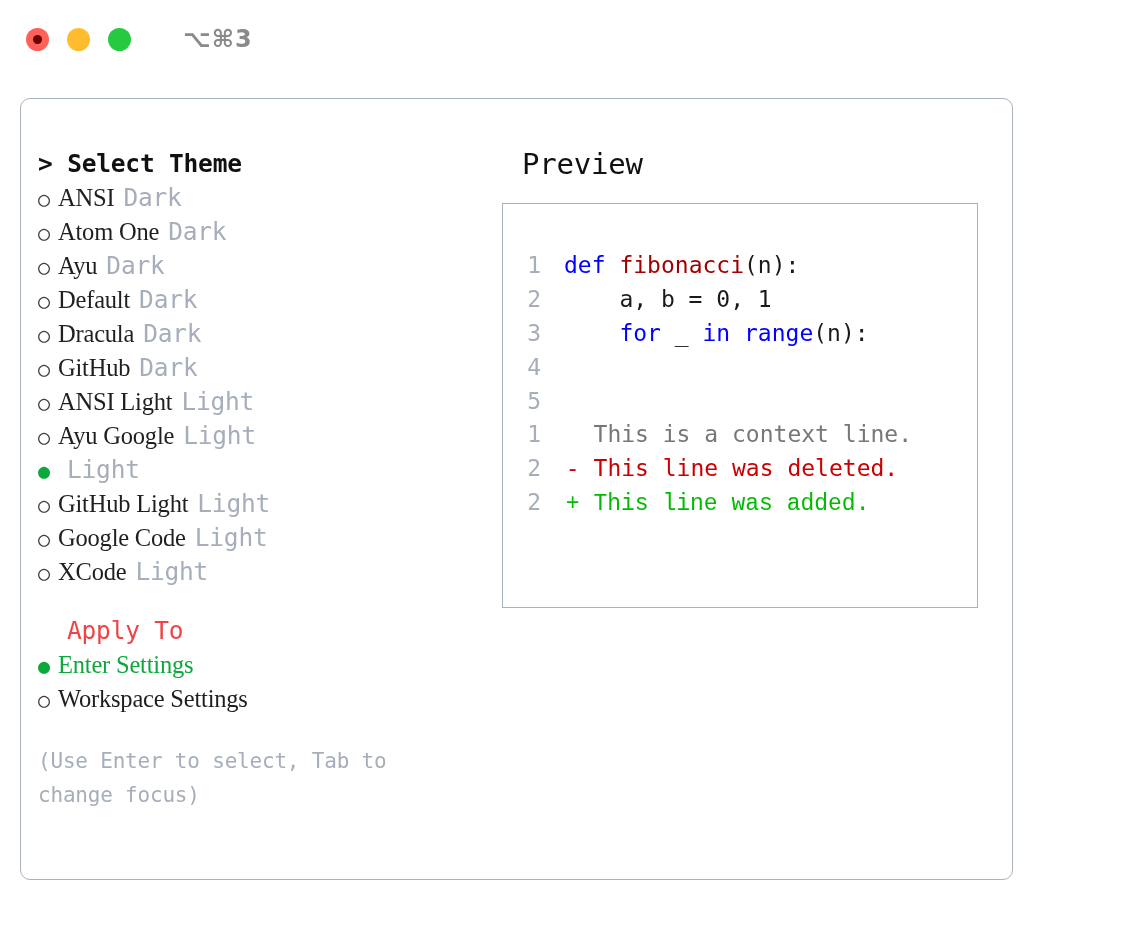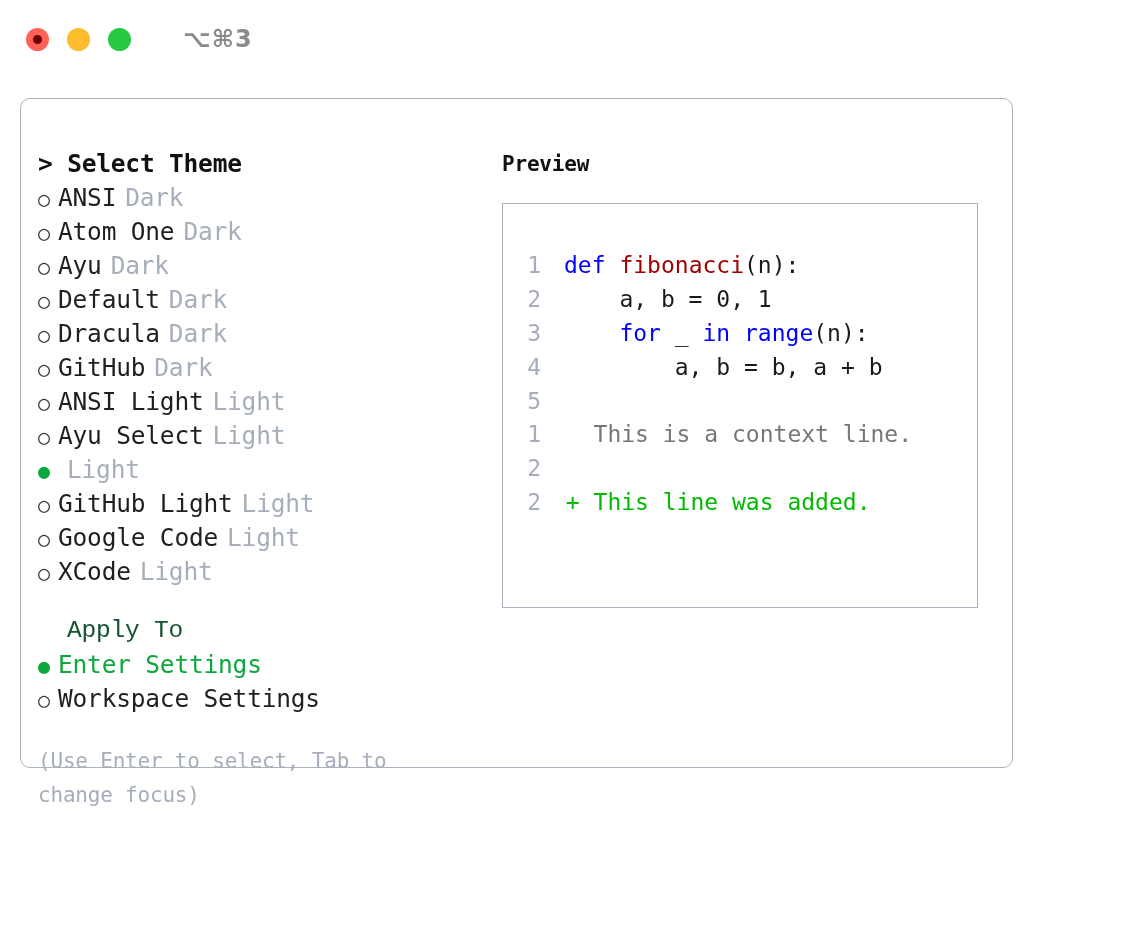--- a/index.html
+++ b/index.html
@@ -69,21 +69,21 @@
     letter-spacing: 1px;
     line-height: 1;
   }
 
   
   #main-panel {
     position: absolute;
     left: 20px;
     top: 98px;
     width: 993px;
-    height: 670px;
+    height: 782px;
     border: 1.5px solid #aab2bd;
     border-radius: 10px;
     box-sizing: border-box;
     background: #ffffff;
     padding-left: 16px;
   }
 
   #panel-body {
     position: absolute;
     left: 0; top: 0;
@@ -119,62 +119,62 @@
   }
   .bullet {
     display: inline-block;
     width: 20px;
     flex: 0 0 20px;
     font-size: 20px;
     color: #3b3b3b;
     line-height: 34px;
   }
   .bullet.sel { color: #0ca83c; }
-  .row-name { color: #1f1f1f; }
+  .row-name { color: #1f1f1f; font-family: Liberation Serif, serif; }
   .row-name.sel { color: #0ca83c; }
   .row-tag {
     color: #a6aebb;
     margin-left: 9px;
   }
 
   #apply-section {
     margin-top: 25px;
   }
   .section-head {
     font-size: 24.5px;
-    color: #14532d;
+    color: #ef4444;
     line-height: 34px;
     padding-left: 29px;
     white-space: pre;
     letter-spacing: -0.2px;
-    font-family: Liberation Mono, monospace;
   }
 
   #hint {
     margin-top: 28px;
     font-size: 21px;
     color: #a6aebb;
     line-height: 34px;
     width: 412px;
     letter-spacing: -0.2px;
   }
 
   
   #preview-column {
     position: absolute;
     left: 481px;
     top: 48px;
     width: 495px;
   }
   #preview-title {
-    font-size: 21px;
-    font-weight: 700;
+    font-size: 29px;
+    font-weight: 400;
     color: #111111;
     line-height: 34px;
     letter-spacing: -0.2px;
+    margin-left: 20px;
   }
 
   #preview-box {
     margin-top: 22px;
     width: 476px;
     height: 405px;
     border: 1.5px solid #aab2bd;
     box-sizing: border-box;
     background: #ffffff;
     position: relative;
@@ -217,21 +217,21 @@
   .diff-line {
     display: flex;
     align-items: baseline;
     line-height: 34px;
     height: 34px;
     font-size: 23px;
     white-space: pre;
   }
   .diff-ctx { color: #777777; }
   .diff-del { color: #cc0000; }
-  .diff-add { color: #00bb00; }
+  .diff-add { color: #00bb00; font-family: Liberation Mono, monospace; }
 </style>
 </head>
 <body>
 
 <div id="app-window">
 
   <div id="titlebar">
     <div class="traffic-lights">
       <span class="tl tl-red"></span>
       <span class="tl tl-yellow"></span>
@@ -248,21 +248,21 @@
         <div class="menu-head"><span class="caret">&gt;</span><span> </span><span>Select Theme</span></div>
 
         <div id="theme-list">
             <div class="theme-row"><span class="bullet">○</span><span class="row-name">ANSI</span><span class="row-tag">Dark</span></div>
             <div class="theme-row"><span class="bullet">○</span><span class="row-name">Atom One</span><span class="row-tag">Dark</span></div>
             <div class="theme-row"><span class="bullet">○</span><span class="row-name">Ayu</span><span class="row-tag">Dark</span></div>
             <div class="theme-row"><span class="bullet">○</span><span class="row-name">Default</span><span class="row-tag">Dark</span></div>
             <div class="theme-row"><span class="bullet">○</span><span class="row-name">Dracula</span><span class="row-tag">Dark</span></div>
             <div class="theme-row"><span class="bullet">○</span><span class="row-name">GitHub</span><span class="row-tag">Dark</span></div>
             <div class="theme-row"><span class="bullet">○</span><span class="row-name">ANSI Light</span><span class="row-tag">Light</span></div>
-            <div class="theme-row"><span class="bullet">○</span><span class="row-name">Ayu Select</span><span class="row-tag">Light</span></div>
+            <div class="theme-row"><span class="bullet">○</span><span class="row-name">Ayu Google</span><span class="row-tag">Light</span></div>
             <div class="theme-row"><span class="bullet sel">●</span><span class="row-tag">Light</span></div>
             <div class="theme-row"><span class="bullet">○</span><span class="row-name">GitHub Light</span><span class="row-tag">Light</span></div>
             <div class="theme-row"><span class="bullet">○</span><span class="row-name">Google Code</span><span class="row-tag">Light</span></div>
             <div class="theme-row"><span class="bullet">○</span><span class="row-name">XCode</span><span class="row-tag">Light</span></div>
           </div>
 
         <div id="apply-section">
           <div class="section-head">Apply To</div>
           <div id="apply-list">
               <div class="theme-row"><span class="bullet sel">●</span><span class="row-name sel">Enter Settings</span></div>
@@ -273,26 +273,26 @@
         <div id="hint">(Use Enter to select, Tab to change focus)</div>
       </div>
 
       <div id="preview-column">
         <div id="preview-title">Preview</div>
         <div id="preview-box">
           <div id="code-area">
               <div class="code-line"><span class="ln">1</span><span class="code-text"><span class="tok-kw">def </span><span class="tok-fn">fibonacci</span><span class="tok-plain">(n):</span></span></div>
               <div class="code-line"><span class="ln">2</span><span class="code-text"><span class="tok-plain">    a, b = 0, 1</span></span></div>
               <div class="code-line"><span class="ln">3</span><span class="code-text"><span class="tok-plain">    </span><span class="tok-kw">for</span><span class="tok-plain"> _ </span><span class="tok-kw">in range</span><span class="tok-plain">(n):</span></span></div>
-              <div class="code-line"><span class="ln">4</span><span class="code-text"><span class="tok-plain">        a, b = b, a + b</span></span></div>
+              <div class="code-line"><span class="ln">4</span></div>
               <div class="code-line"><span class="ln">5</span></div>
             </div>
           <div id="diff-area">
               <div class="diff-line"><span class="ln">1</span><span class="diff-ctx">   This is a context line.</span></div>
-              <div class="diff-line"><span class="ln">2</span></div>
+              <div class="diff-line"><span class="ln">2</span><span class="diff-del"> - This line was deleted.</span></div>
               <div class="diff-line"><span class="ln">2</span><span class="diff-add"> + This line was added.</span></div>
             </div>
         </div>
       </div>
 
     </div>
   </div>
 </div>
 
 </body></html>

